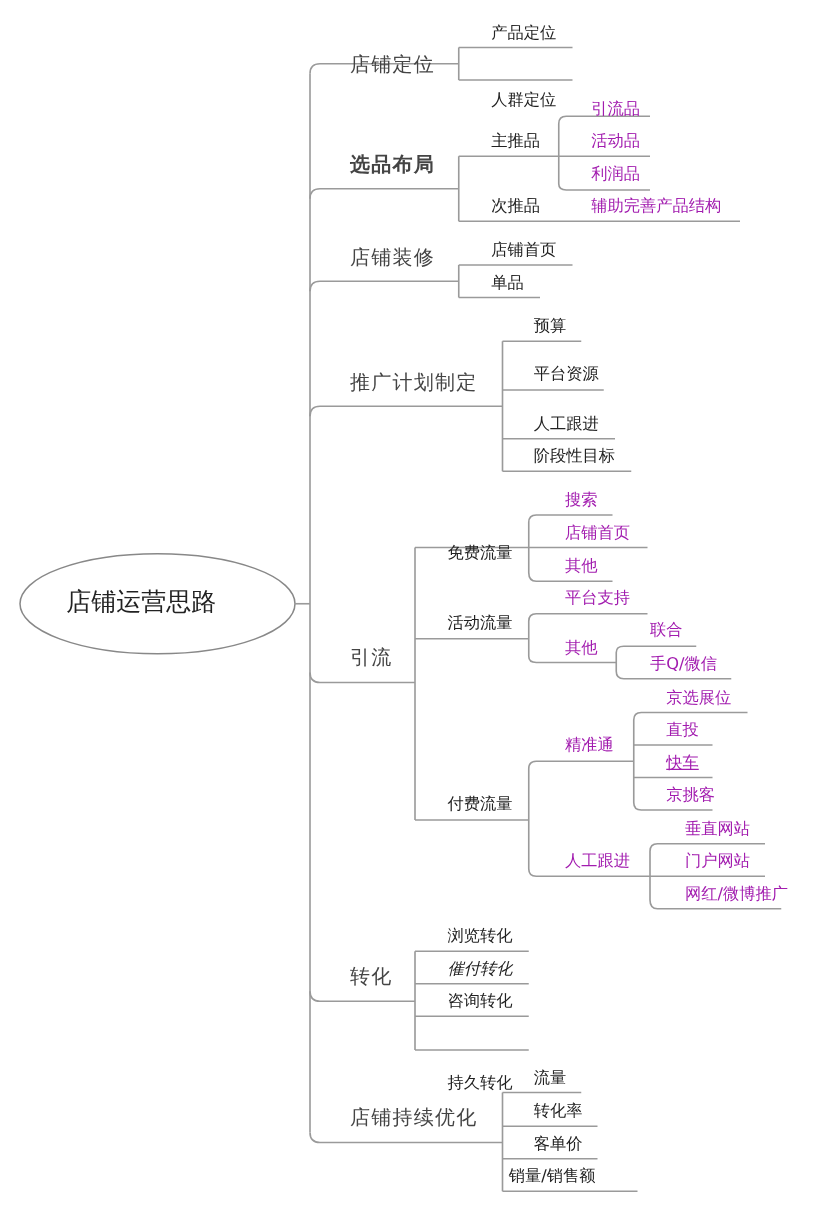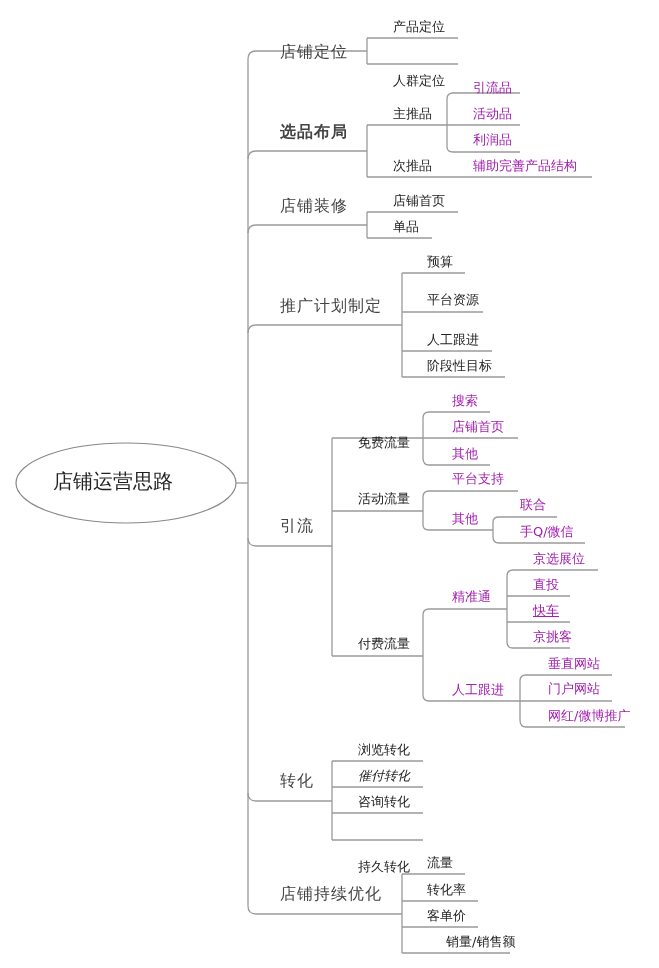--- a/index.html
+++ b/index.html
@@ -112,14 +112,14 @@
   <span class="lbl l3" style="left:548px; top:709px;">网红/微博推广</span>
 
   <span class="lbl l2" style="left:358px; top:743px;">浏览转化</span>
   <span class="lbl l2" style="left:358px; top:769px;font-style:italic;">催付转化</span>
   <span class="lbl l2" style="left:358px; top:795px;">咨询转化</span>
   <span class="lbl l2" style="left:358px; top:860px;">持久转化</span>
 
   <span class="lbl l2" style="left:427px; top:856px;">流量</span>
   <span class="lbl l2" style="left:427px; top:883px;">转化率</span>
   <span class="lbl l2" style="left:427px; top:909px;">客单价</span>
-  <span class="lbl l2" style="left:446px; top:935px;">销量/销售额</span>
+  <span class="lbl l2" style="left:407px; top:935px;">销量/销售额</span>
 </div>
 
 </body></html>

